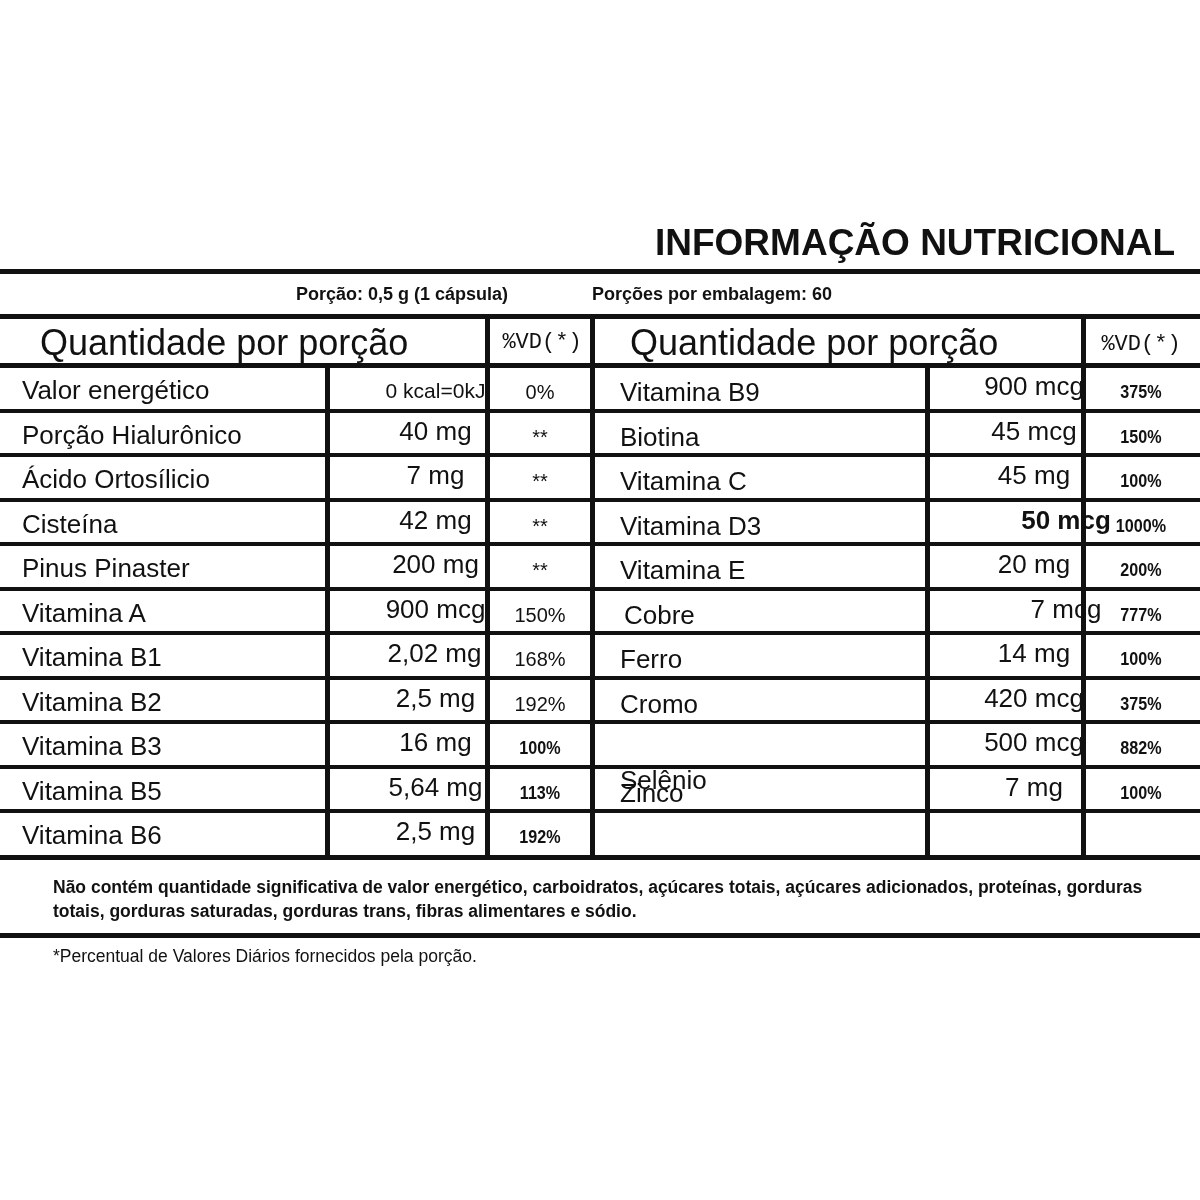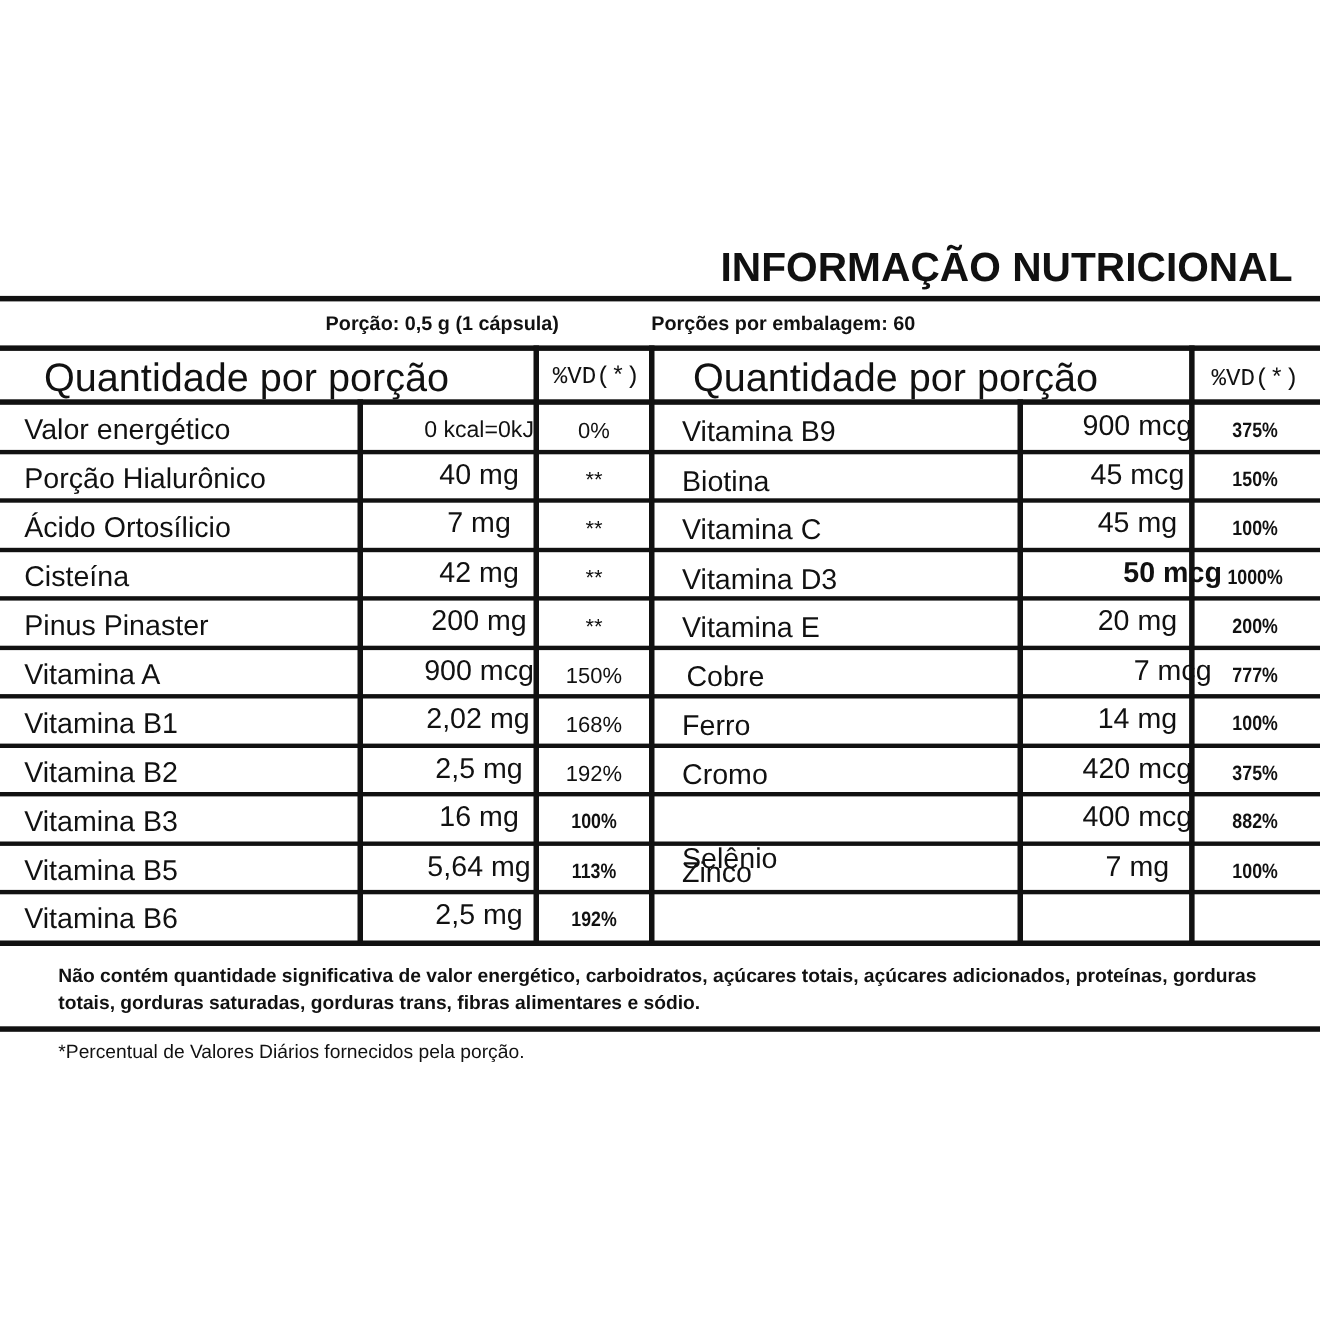--- a/index.html
+++ b/index.html
@@ -109,21 +109,21 @@
     <div class="cell name" style="left:624px; top:285.5px;">Cobre</div>
     <div class="cell val" style="left:930px; width:152px; top:279.5px;margin-left:32px;">7 mcg</div>
     <div class="cell vd b" style="left:1086px; width:110px; top:289.5px;">777%</div>
     <div class="cell name" style="left:620px; top:330px;">Ferro</div>
     <div class="cell val" style="left:930px; width:152px; top:324px;">14 mg</div>
     <div class="cell vd b" style="left:1086px; width:110px; top:334px;">100%</div>
     <div class="cell name" style="left:620px; top:374.5px;">Cromo</div>
     <div class="cell val" style="left:930px; width:152px; top:368.5px;">420 mcg</div>
     <div class="cell vd b" style="left:1086px; width:110px; top:378.5px;">375%</div>
     <div class="cell name" style="left:620px; top:419px;margin-top:32px;">Selênio</div>
-    <div class="cell val" style="left:930px; width:152px; top:413px;">400 mcg</div>
+    <div class="cell val" style="left:930px; width:152px; top:413px;">500 mcg</div>
     <div class="cell vd b" style="left:1086px; width:110px; top:423px;">882%</div>
     <div class="cell name" style="left:620px; top:463.5px;">Zinco</div>
     <div class="cell val" style="left:930px; width:152px; top:457.5px;">7 mg</div>
     <div class="cell vd b" style="left:1086px; width:110px; top:467.5px;">100%</div>
     <div class="cell name" style="left:620px; top:508px;"></div>
     <div class="cell val" style="left:930px; width:152px; top:502px;"></div>
     <div class="cell vd b" style="left:1086px; width:110px; top:512px;"></div>
   </div>
 
 <div class="note">Não contém quantidade significativa de valor energético, carboidratos, açúcares totais, açúcares adicionados, proteínas, gorduras totais, gorduras saturadas, gorduras trans, fibras alimentares e sódio.</div>

